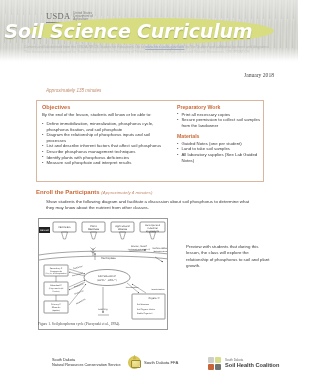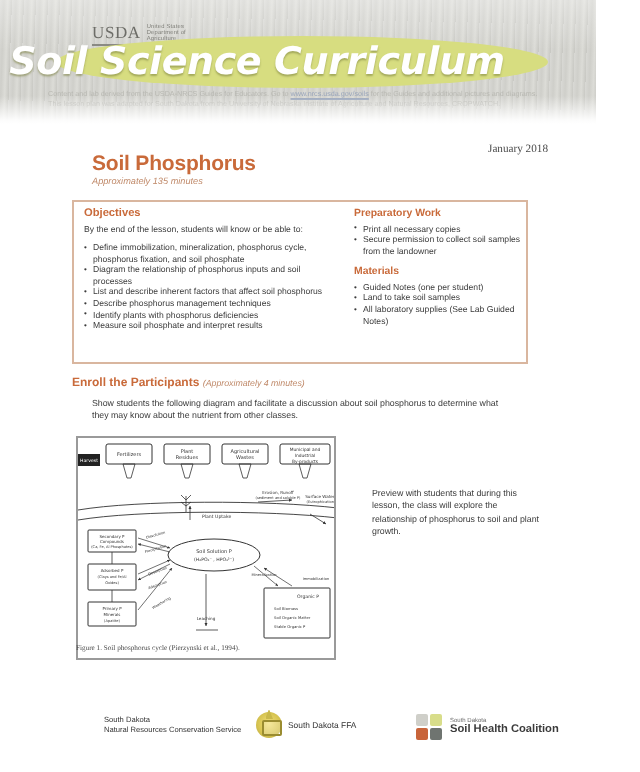--- a/index.html
+++ b/index.html
@@ -197,21 +197,20 @@
       </div>
     </div>
     <div class="title-pill"></div>
     <div class="banner-title">Soil Science Curriculum</div>
     <div class="banner-note">
       <span>Content and lab derived from the USDA-NRCS Guides for Educators. Go to </span><a class="lnk" href="#">www.nrcs.usda.gov/soils</a><span> for the Guides and additional pictures and diagrams. This lesson plan was adapted for South Dakota from the University of Nebraska Institute of Agriculture and Natural Resources, CROPWATCH.</span>
     </div>
   </div>
 
   <div class="doc-date">January 2018</div>
-  <h1 class="doc-title">Soil Phosphorus</h1>
   <div class="doc-sub">Approximately 135 minutes</div>
 
   <div class="obj-box">
 
     <div class="obj-left">
       <div class="sec-head">Objectives</div>
       <div class="obj-intro">By the end of the lesson, students will know or be able to:</div>
       <ul class="dash">
         <li>Define immobilization, mineralization, phosphorus cycle, phosphorus fixation, and soil phosphate</li>
         <li>Diagram the relationship of phosphorus inputs and soil processes</li>

